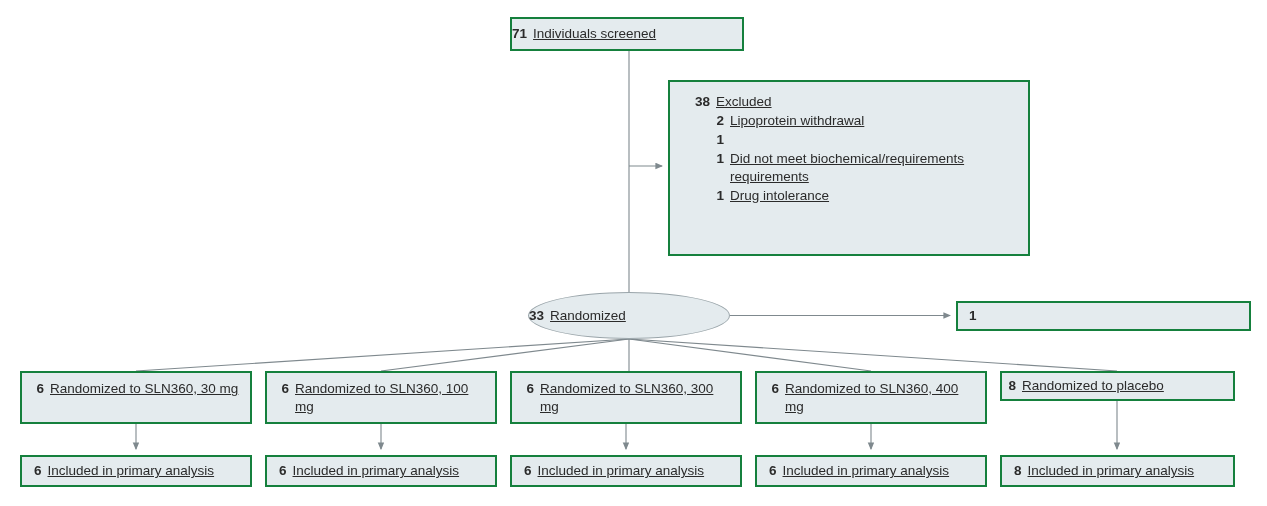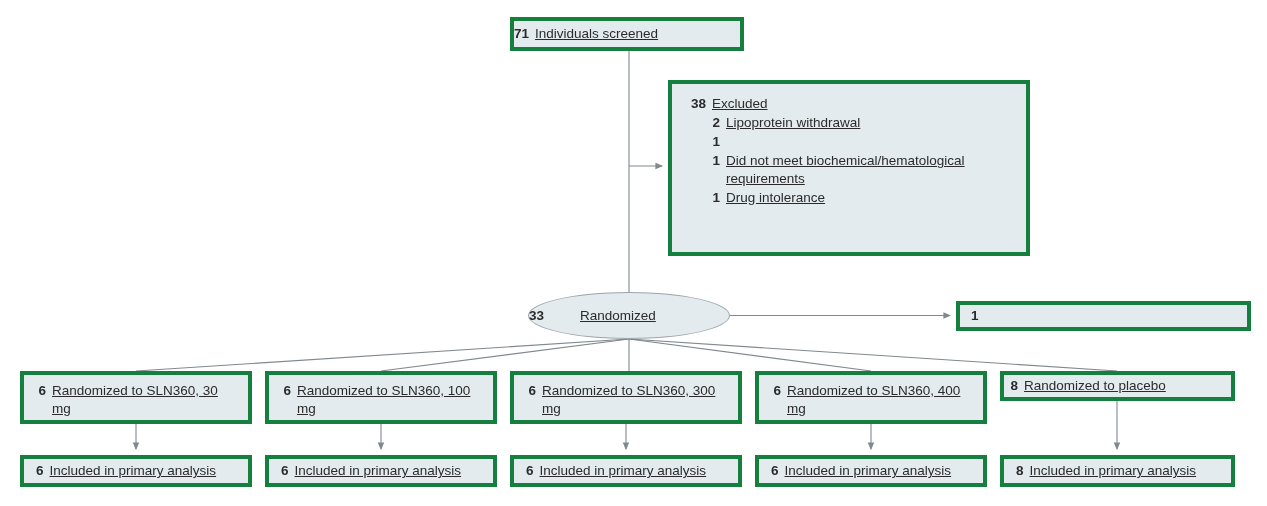--- a/index.html
+++ b/index.html
@@ -24,21 +24,21 @@
     left: 0;
     top: 0;
     width: 1267px;
     height: 506px;
     pointer-events: none;
   }
   .node {
     position: absolute;
     box-sizing: border-box;
     background: #e4ebee;
-    border: 4px solid #15803d;
+    border: 2px solid #15803d;
     font-size: 13.5px;
     line-height: 17.5px;
     color: #2b2b2b;
   }
   .node .row {
     display: flex;
     align-items: flex-start;
   }
   .num {
     font-weight: bold;
@@ -68,40 +68,39 @@
     justify-content: center;
   }
   #node-screened .num { min-width: 0; }
 
   
   #node-excluded {
     left: 668px;
     top: 80px;
     width: 362px;
     height: 176px;
-    padding: 11px 10px 0 10px;
+    padding: 11px 10px 0 16px;
   }
   #node-excluded .row { margin-bottom: 1.5px; }
   #node-excluded .head .num { min-width: 24px; }
   #node-excluded .sub { padding-left: 14px; }
   #node-excluded .sub .num { min-width: 24px; }
 
   
   #node-randomized {
     left: 528px;
     top: 292px;
     width: 202px;
     height: 47px;
     border-radius: 50%;
     display: flex;
     align-items: center;
     justify-content: center;
     background: #e4ebee;
     border: 1px solid #9aa5aa;
-    gap: 30px;
   }
 
   
   #node-withdrew {
     left: 956px;
     top: 301px;
     width: 295px;
     height: 30px;
     display: flex;
     align-items: center;
@@ -191,21 +190,21 @@
     </div>
     <div class="row sub">
       <span class="num">2</span>
       <span class="txt">Lipoprotein withdrawal</span>
     </div>
     <div class="row sub">
       <span class="num">1</span>
     </div>
     <div class="row sub">
       <span class="num">1</span>
-      <span class="txt">Did not meet biochemical/hematological requirements</span>
+      <span class="txt">Did not meet biochemical/requirements requirements</span>
     </div>
     <div class="row sub">
       <span class="num">1</span>
       <span class="txt">Drug intolerance</span>
     </div>
   </div>
 
   <div class="node" id="node-randomized">
     <span class="num">33</span>
     <span class="txt">Randomized</span>

